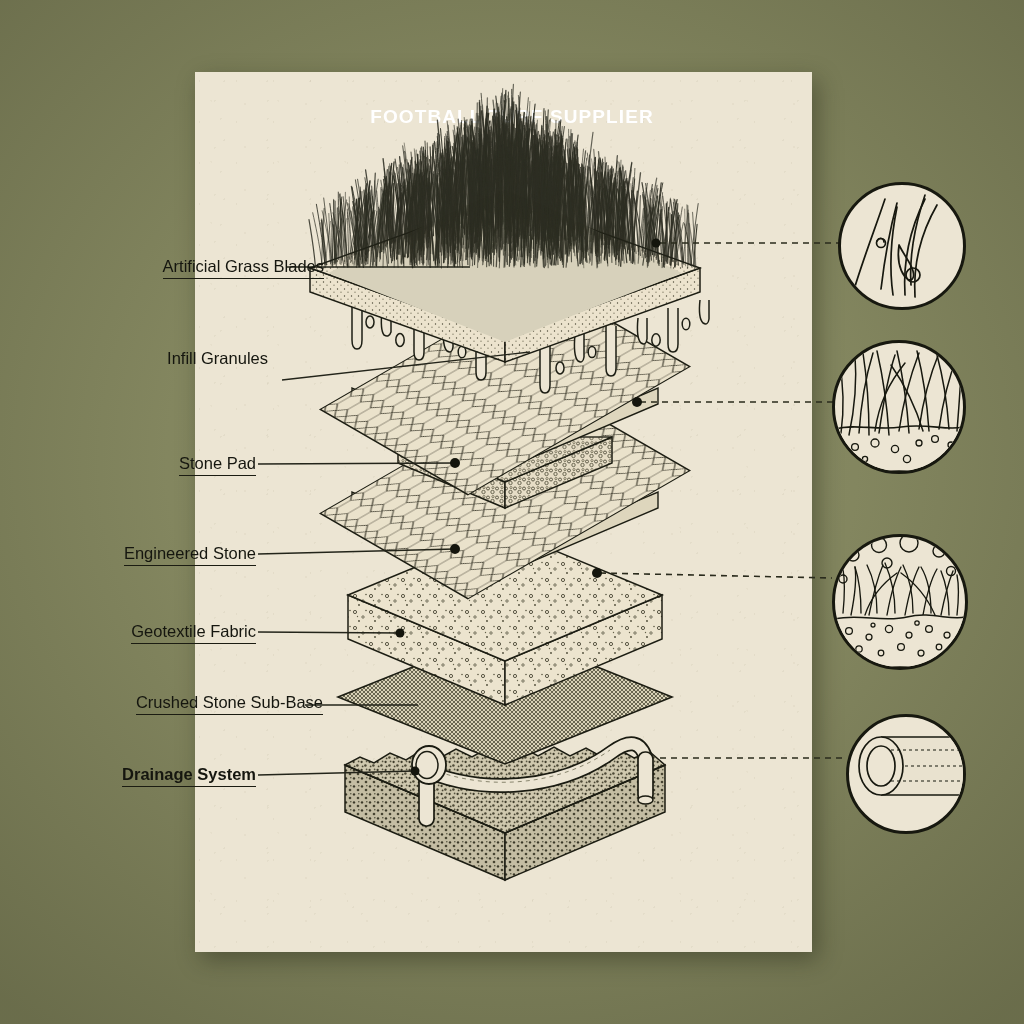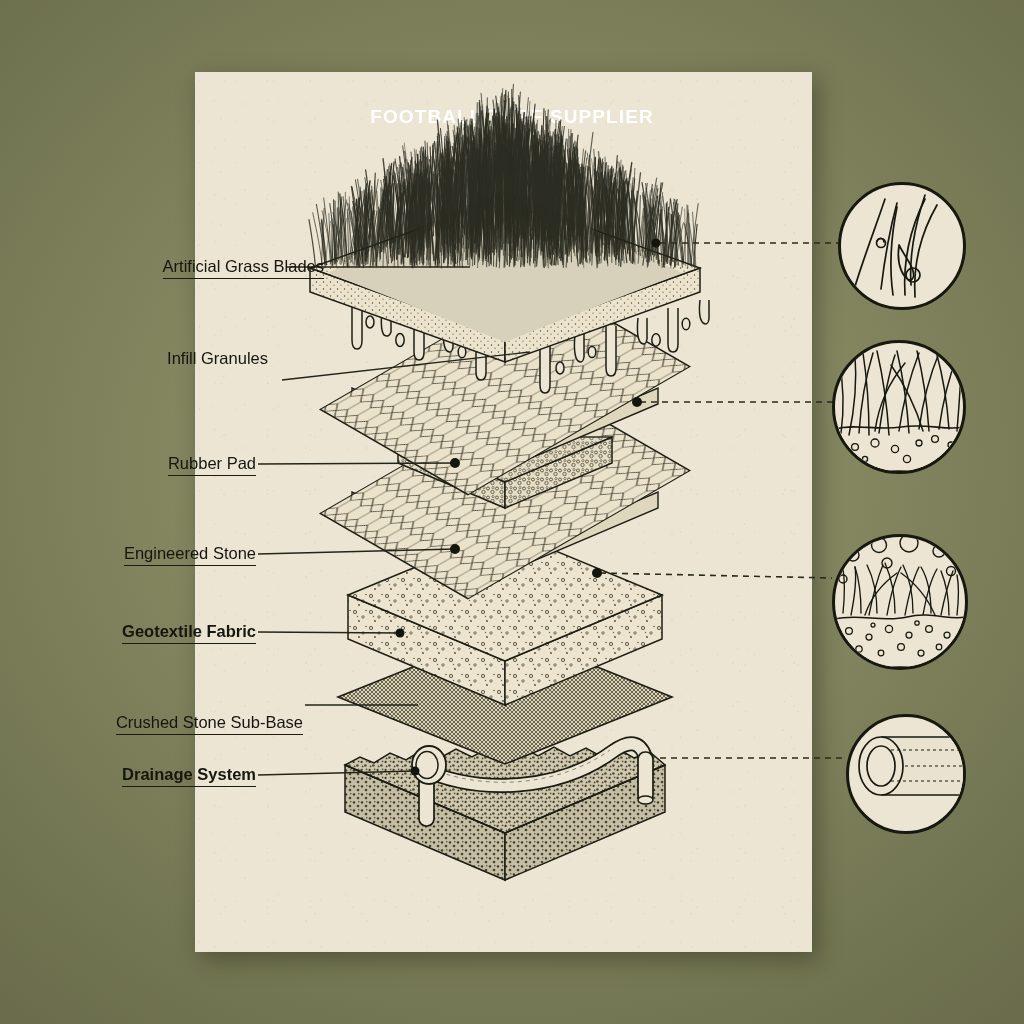--- a/index.html
+++ b/index.html
@@ -1592,32 +1592,32 @@
 
 <div class="label" style="left:0;top:256px;width:280px;margin-left:44px;">
   <span class="u">Artificial Grass Blades</span>
 </div>
 
 <div class="label two-line" style="left:0;top:347px;width:232px;margin-left:36px;">
   <div>Infill Granules</div>
 </div>
 
 <div class="label" style="left:0;top:453px;width:256px;">
-  <span class="u">Rubber Pad</span>
+  <span class="u">Stone Pad</span>
 </div>
 
 <div class="label" style="left:0;top:543px;width:256px;">
   <span class="u">Engineered Stone</span>
 </div>
 
-<div class="label" style="left:0;top:621px;width:256px;font-weight:bold;">
+<div class="label" style="left:0;top:621px;width:256px;">
   <span class="u">Geotextile Fabric</span>
 </div>
 
-<div class="label" style="left:0;top:712px;width:303px;">
+<div class="label" style="left:0;top:692px;width:303px;padding-left:20px;">
   <span class="u">Crushed Stone Sub-Base</span>
 </div>
 
 <div class="label" style="left:0;top:764px;width:256px;font-weight:bold;">
   <span class="u">Drainage System</span>
 </div>
 
 <div class="circle" style="left:838px;top:182px;width:122px;height:122px;">
   <svg width="122" height="122" viewBox="0 0 122 122">
     <g stroke="#17180f" stroke-width="1.7" fill="none" stroke-linecap="round">

